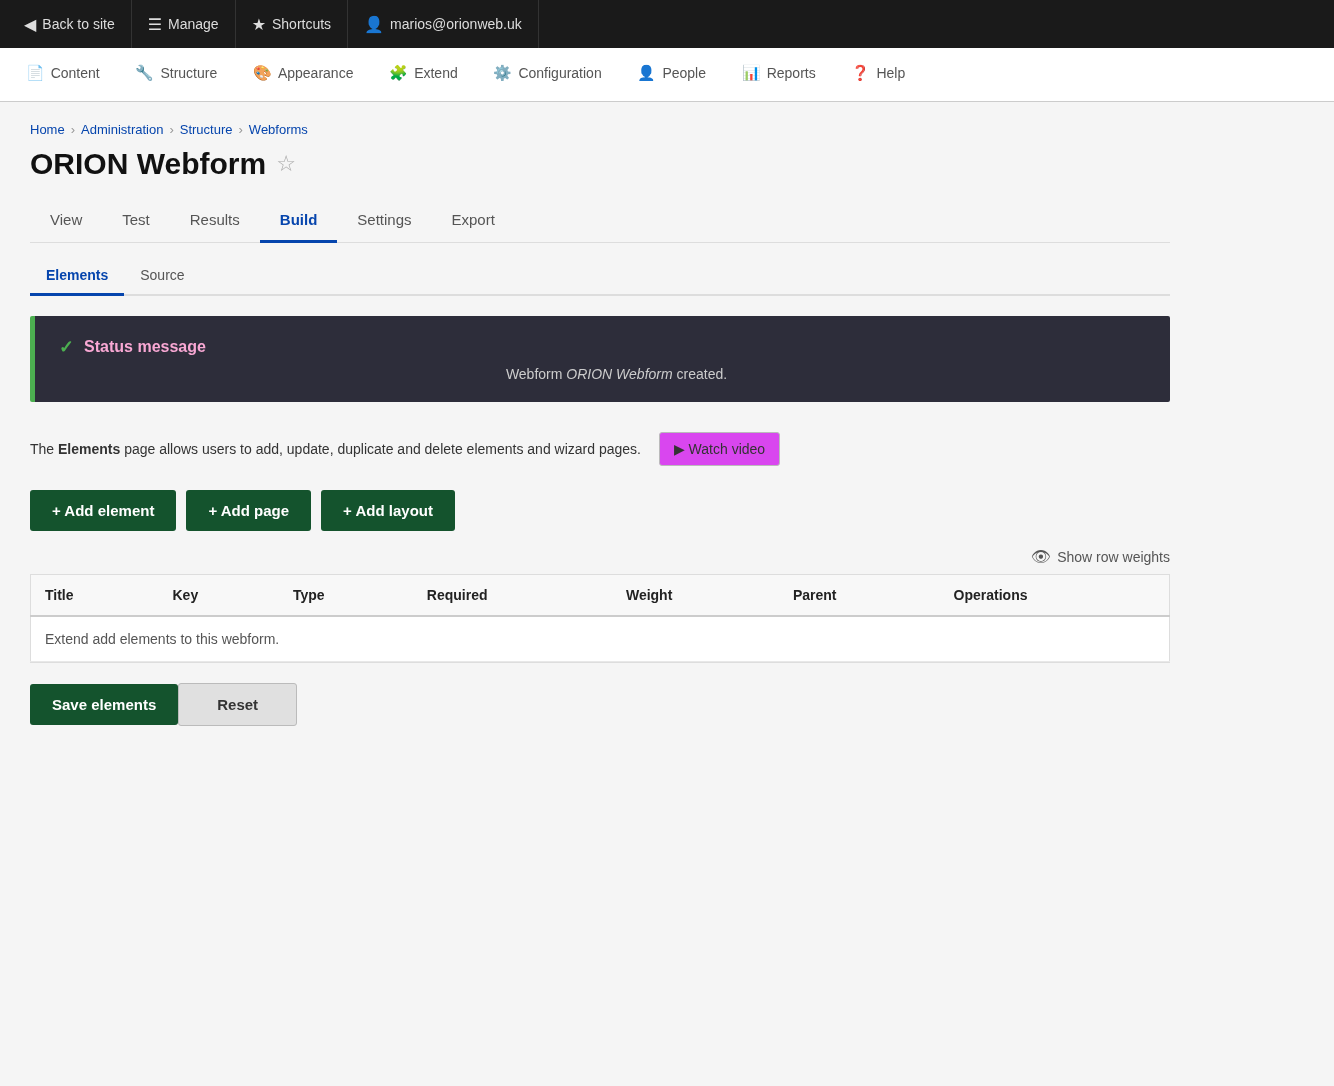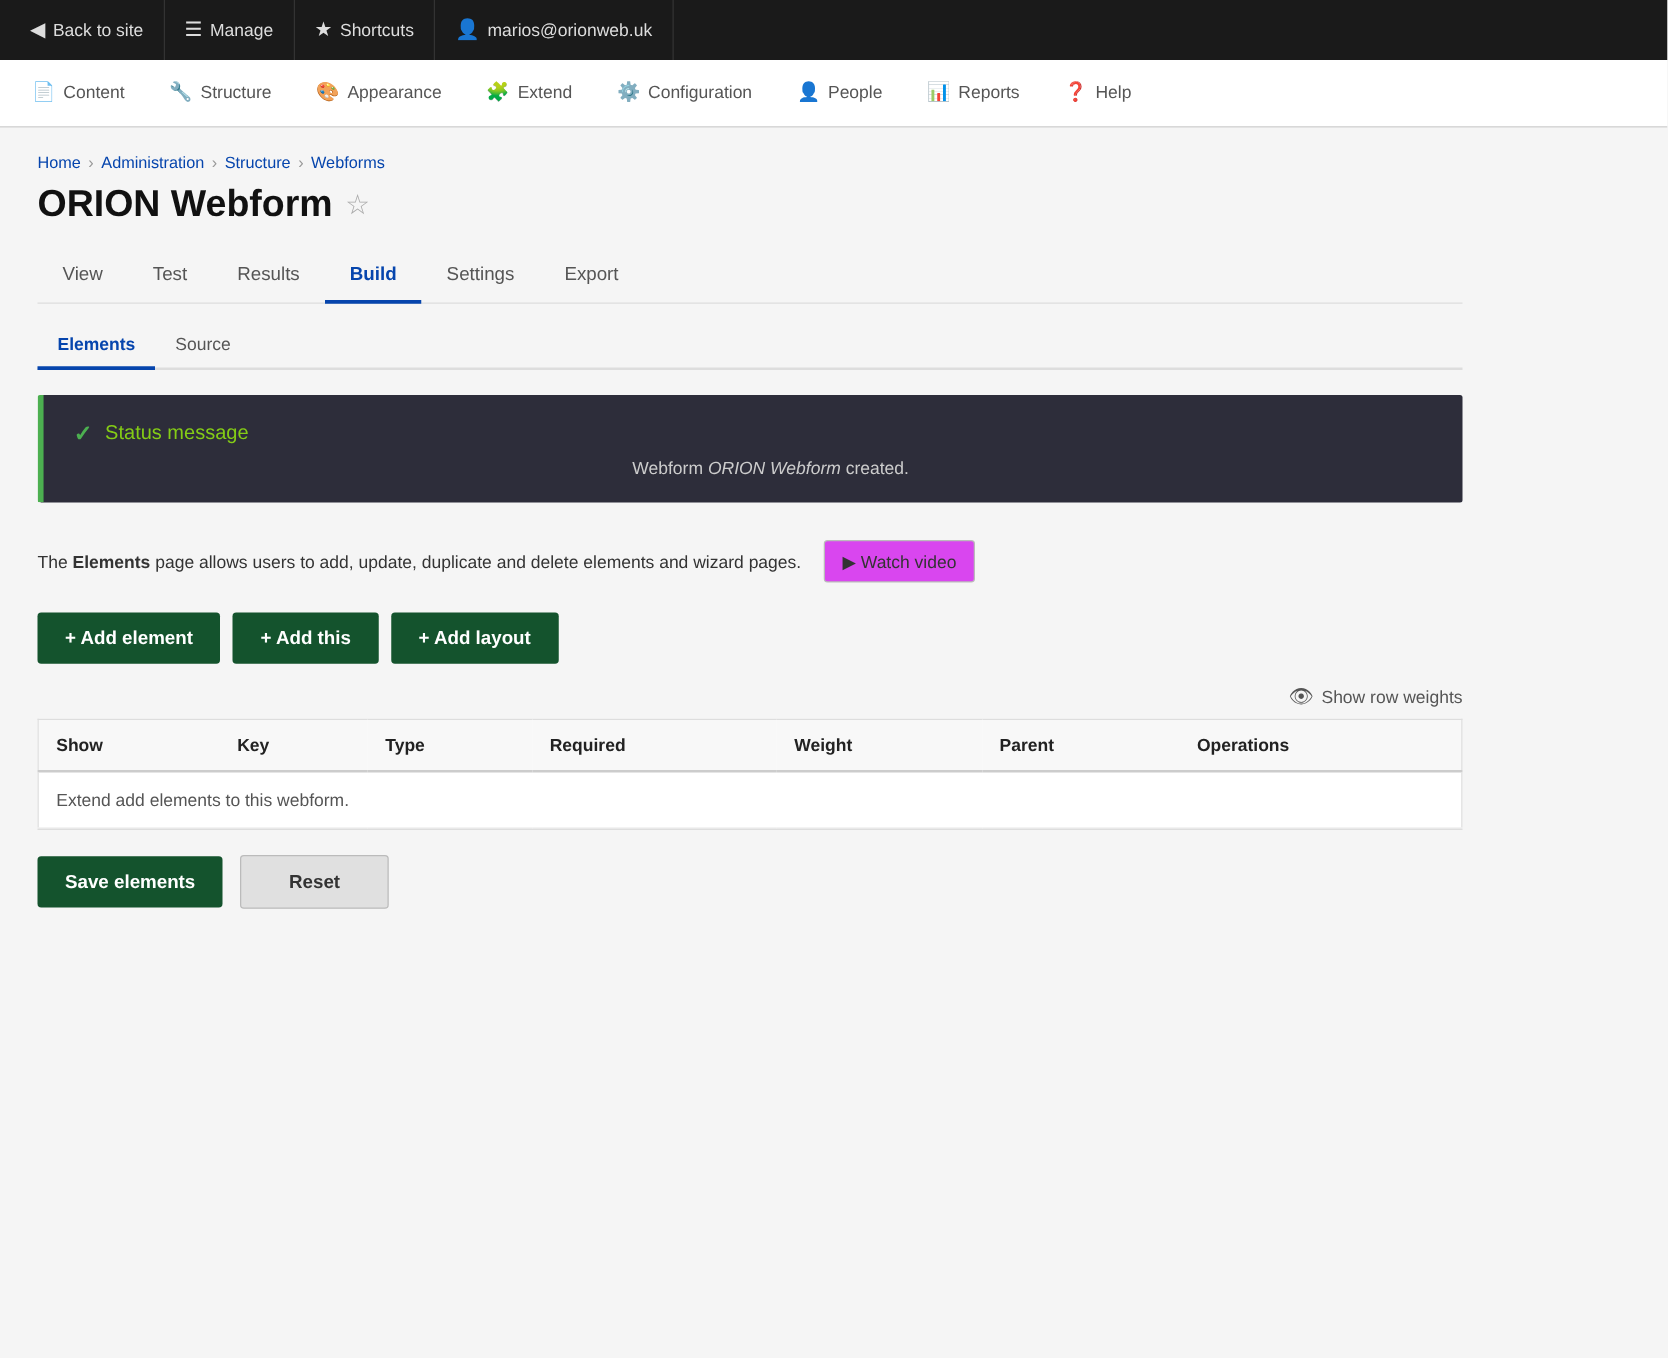--- a/index.html
+++ b/index.html
@@ -151,22 +151,22 @@
       gap: 10px;
       margin-bottom: 8px;
     }
     .status-check {
       color: #4caf50;
       font-size: 18px;
       font-weight: bold;
     }
     .status-title {
       font-size: 16px;
-      font-weight: normal;
-      color: #84cc16;
+      font-weight: bold;
+      color: #f9a8d4;
     }
     .status-message {
       color: #ccc;
       font-size: 14px;
       margin-left: 28px;
       text-align: center;
     }
     .status-message em { font-style: italic; }
 
     
@@ -244,21 +244,21 @@
     .elements-table td {
       padding: 14px 14px;
       border-bottom: 1px solid #e8e8e8;
       font-size: 14px;
       color: #555;
     }
 
     
     .bottom-buttons {
       display: flex;
-      gap: 14px;
+      gap: 0;
       margin-top: 20px;
       align-items: center;
     }
     .btn-reset {
       background: #e0e0e0;
       color: #333;
       border: 1px solid #bbb;
       padding: 12px 38px;
       font-size: 15px;
       font-weight: bold;
@@ -372,33 +372,33 @@
 
   <div class="info-row">
     <span>
       The <strong>Elements</strong> page allows users to add, update, duplicate and delete elements and wizard pages.
     </span>
     <button class="watch-video-btn">▶ Watch video</button>
   </div>
 
   <div class="action-buttons-row">
     <button class="btn-primary">+ Add element</button>
-    <button class="btn-primary">+ Add this</button>
+    <button class="btn-primary">+ Add page</button>
     <button class="btn-primary">+ Add layout</button>
   </div>
 
   <div class="row-weights-row">
     <span class="row-weights-icon">👁</span>
     <span>Show row weights</span>
   </div>
 
   <table class="elements-table">
     <thead>
       <tr>
-        <th>Show</th>
+        <th>Title</th>
         <th>Key</th>
         <th>Type</th>
         <th>Required</th>
         <th>Weight</th>
         <th>Parent</th>
         <th>Operations</th>
       </tr>
     </thead>
     <tbody>
       <tr>

